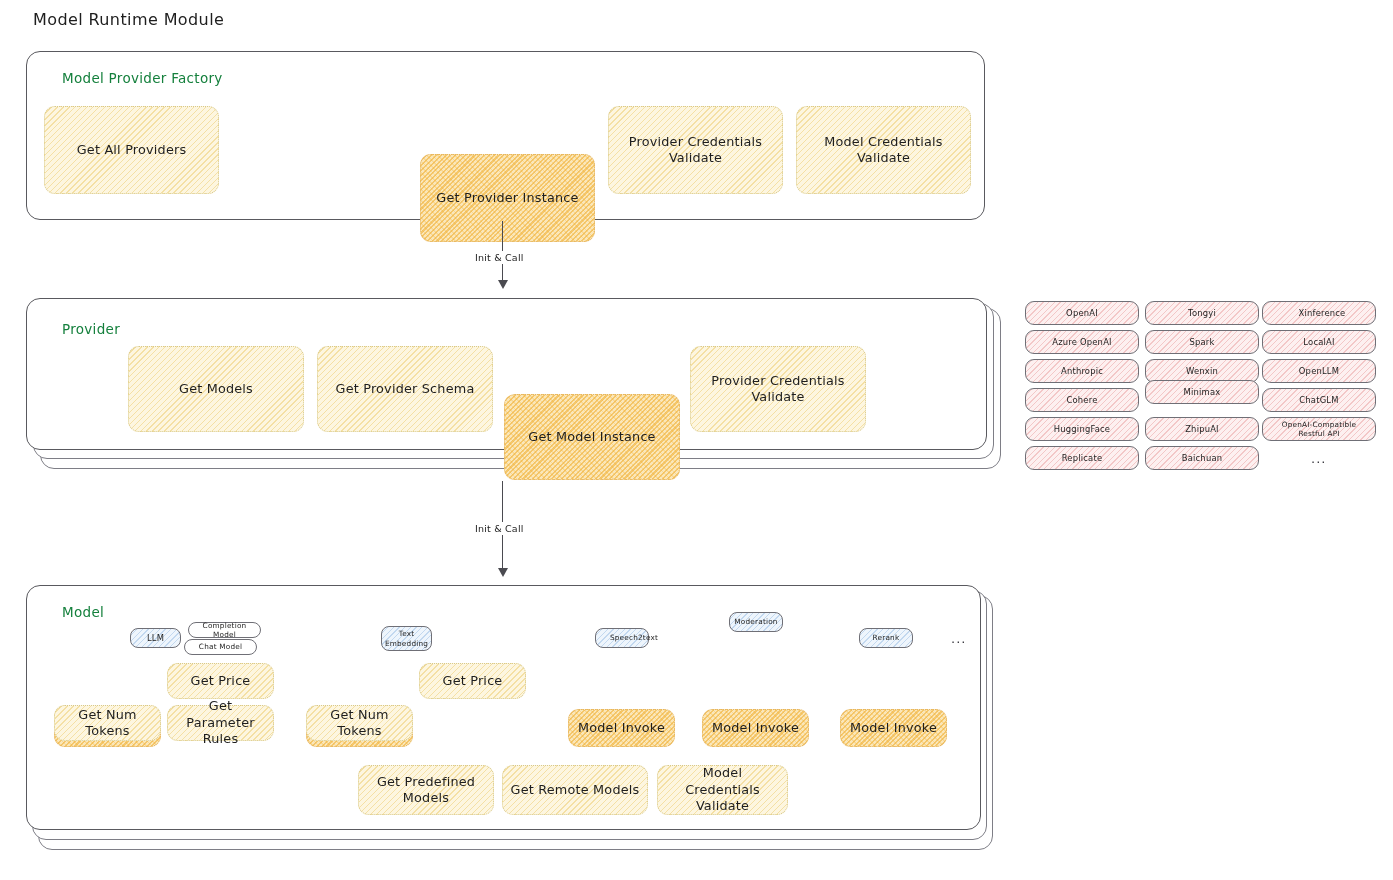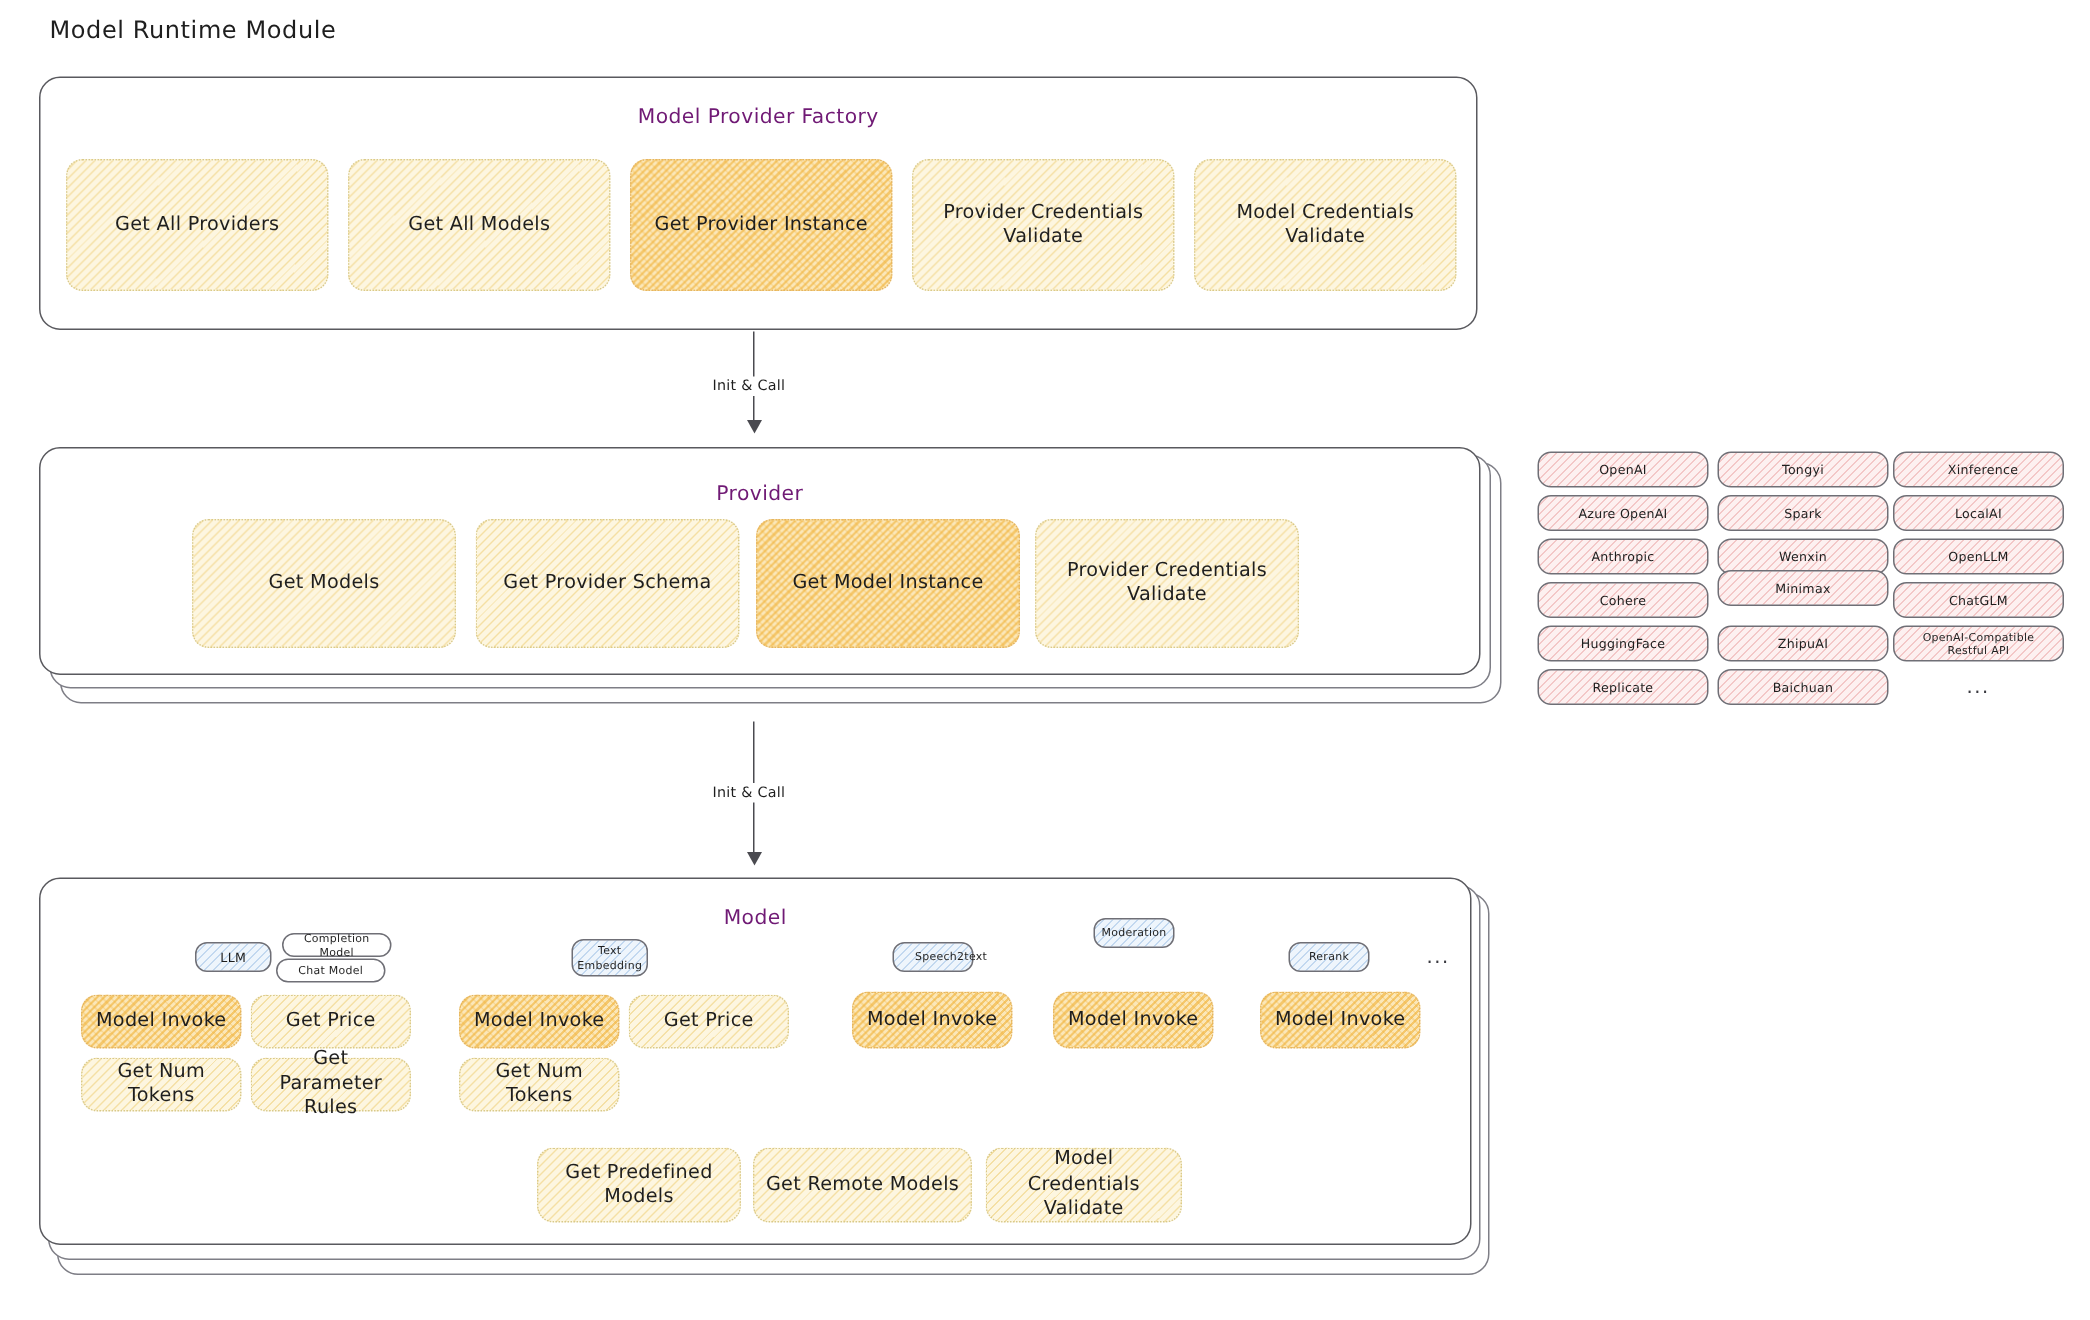--- a/index.html
+++ b/index.html
@@ -36,24 +36,25 @@
     position: absolute;
     background: #ffffff;
     border: 1.1px solid #7e7e86;
     border-radius: 14px;
     z-index: 0;
   }
 
   .panel-title {
     position: absolute;
     left: 0; right: 0;
-    text-align: center;
+    text-align: left;
     font-size: 13.5px;
-    color: #701a75;
+    color: #15803d;
     letter-spacing: 0.3px;
+    padding-left: 36px;
   }
 
   
   .node {
     position: absolute;
     border-radius: 11px;
     display: flex;
     align-items: center;
     justify-content: center;
     text-align: center;
@@ -82,20 +83,21 @@
       repeating-linear-gradient(135deg,
         rgba(240,176,52,0.62) 0px,
         rgba(240,176,52,0.62) 1.5px,
         rgba(240,176,52,0.08) 1.5px,
         rgba(240,176,52,0.08) 3.4px),
       repeating-linear-gradient(45deg,
         rgba(240,176,52,0.28) 0px,
         rgba(240,176,52,0.28) 1.1px,
         rgba(240,176,52,0.0) 1.1px,
         rgba(240,176,52,0.0) 4.0px);
+    margin-top: 48px;
   }
   
   .node.pink {
     border: 1.15px solid #6f6f76;
     border-radius: 9px;
     background-color: #fdf0f0;
     background-image:
       repeating-linear-gradient(135deg,
         rgba(224,120,120,0.34) 0px,
         rgba(224,120,120,0.34) 0.9px,
@@ -159,21 +161,20 @@
 <body>
 
 <div id="canvas">
 
   <div class="page-title">Model Runtime Module</div>
 
   <div class="panel" style="left:26px; top:51px; width:959px; height:169px;"></div>
   <div class="panel-title" style="left:26px; top:70px; width:959px;">Model Provider Factory</div>
 
   <div class="node yellow f13" style="left:44px; top:106px; width:175px; height:88px;">Get All Providers</div>
-  <div class="node yellow f13" style="left:232px; top:106px; width:175px; height:88px;">Get All Models</div>
   <div class="node orange f13" style="left:420px; top:106px; width:175px; height:88px;">Get Provider Instance</div>
   <div class="node yellow f13" style="left:608px; top:106px; width:175px; height:88px;">Provider Credentials Validate</div>
   <div class="node yellow f13" style="left:796px; top:106px; width:175px; height:88px;">Model Credentials Validate</div>
 
   <div class="arrow-line" style="left:502px; top:221px; height:66px;"></div>
   <div class="arrow-head" style="left:498px; top:280px;"></div>
   <div class="arrow-label" style="left:471px; top:251px;">Init &amp; Call</div>
 
   <div class="stack-sheet" style="left:40px; top:308px; width:961px; height:161px;"></div>
   <div class="stack-sheet" style="left:33px; top:303px; width:961px; height:156px;"></div>

